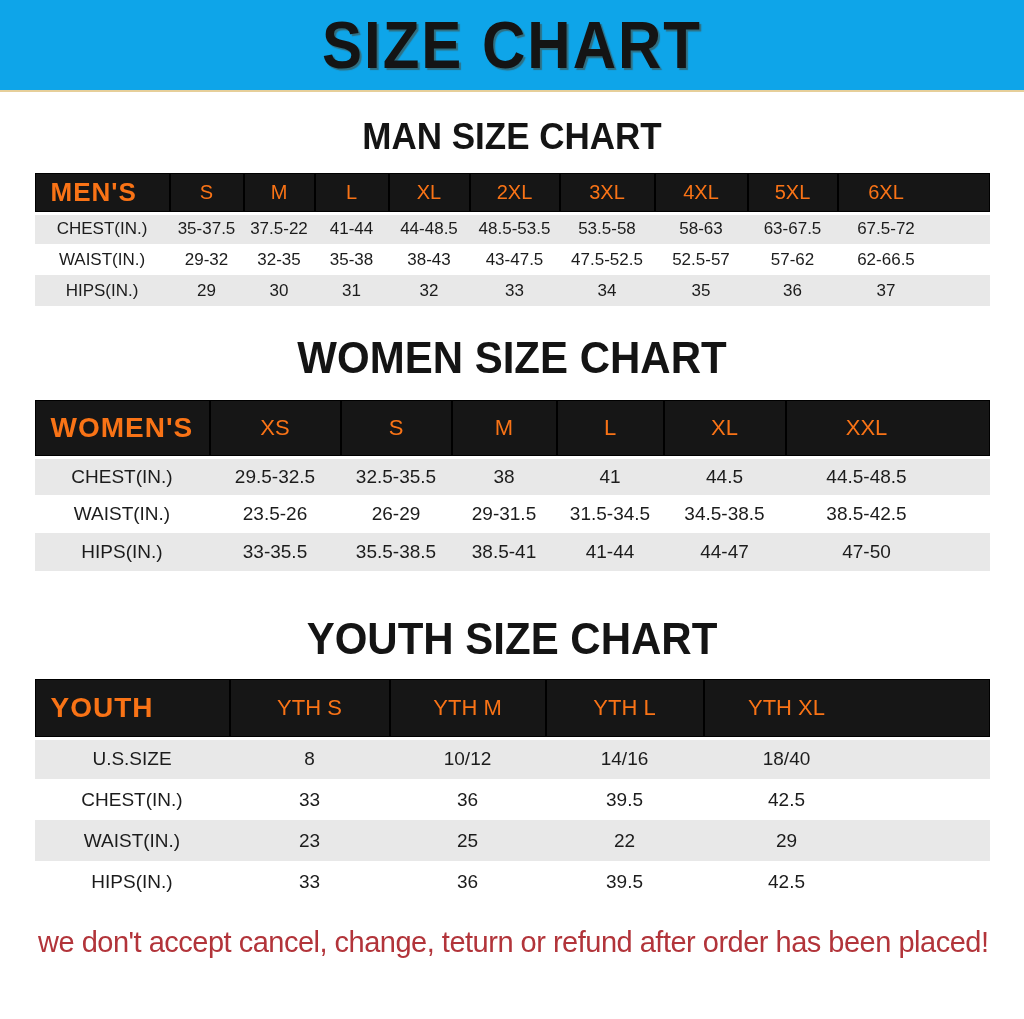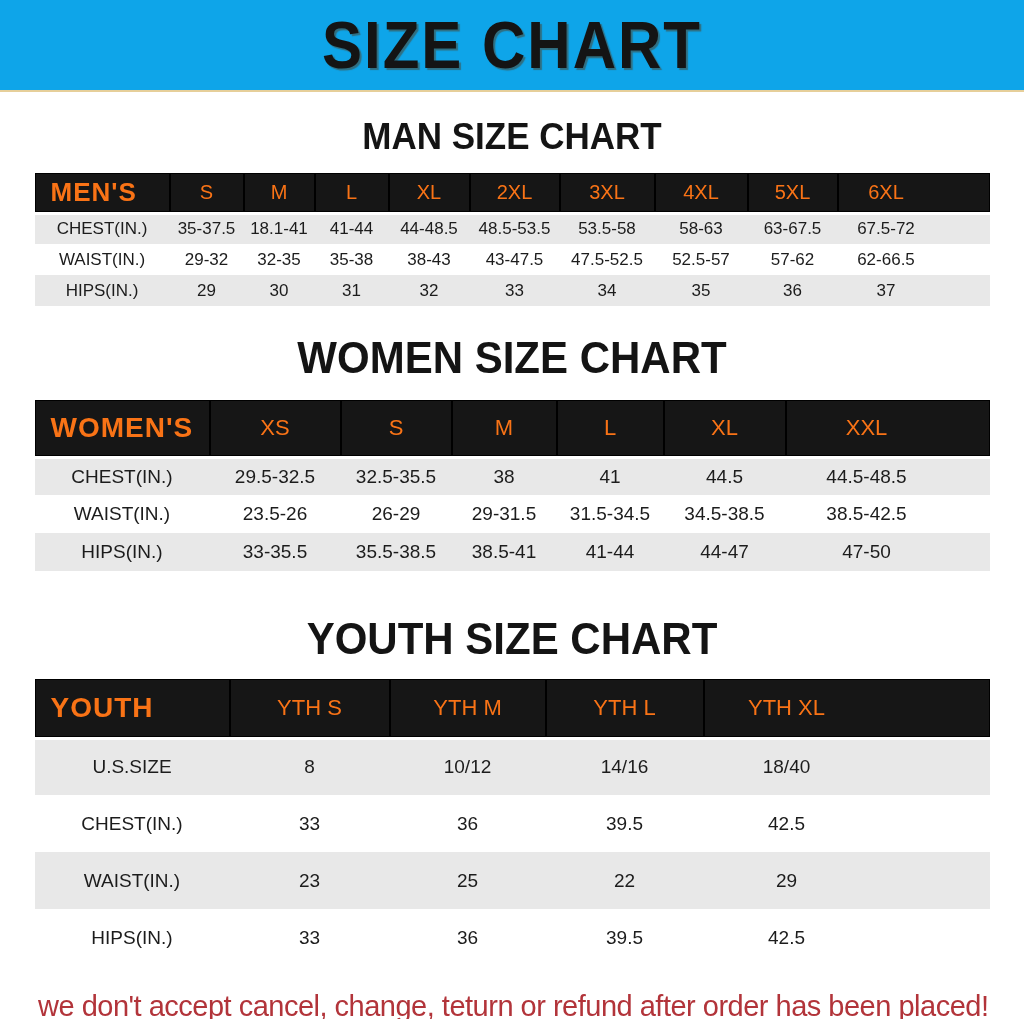--- a/index.html
+++ b/index.html
@@ -70,21 +70,21 @@
   .sec-1 thead th { height:57px; font-size:22px; }
   .sec-1 th.corner { font-size:28px; }
   .sec-1 tbody td { height:38px; font-size:19px; }
   .sec-1 th:last-child, .sec-1 td:last-child { padding-right:42px; }
   
   .sec-2 col.label-col { width:195px; }
   .sec-2 col:nth-child(2){width:160px;} .sec-2 col:nth-child(3){width:156px;}
   .sec-2 col:nth-child(4){width:158px;}
   .sec-2 thead th { height:59px; font-size:22px; }
   .sec-2 th.corner { font-size:28px; }
-  .sec-2 tbody td { height:57px; font-size:19px; }
+  .sec-2 tbody td { height:41px; font-size:19px; }
   .sec-2 th:last-child, .sec-2 td:last-child { padding-right:120px; }
   
   .footer-note {
     margin:20px 0 0 38px;
     font-size:29px; line-height:40px;
     color:#B2343A; font-weight:400;
     letter-spacing:-0.5px;
   }
 </style>
 </head>
@@ -121,21 +121,21 @@
             <th>3XL</th>
             <th>4XL</th>
             <th>5XL</th>
             <th>6XL</th>
           </tr>
         </thead>
         <tbody>
           <tr>
             <td class="row-label">CHEST(IN.)</td>
             <td>35-37.5</td>
-            <td>18.1-41</td>
+            <td>37.5-22</td>
             <td>41-44</td>
             <td>44-48.5</td>
             <td>48.5-53.5</td>
             <td>53.5-58</td>
             <td>58-63</td>
             <td>63-67.5</td>
             <td>67.5-72</td>
           </tr>
           <tr>
             <td class="row-label">WAIST(IN.)</td>

